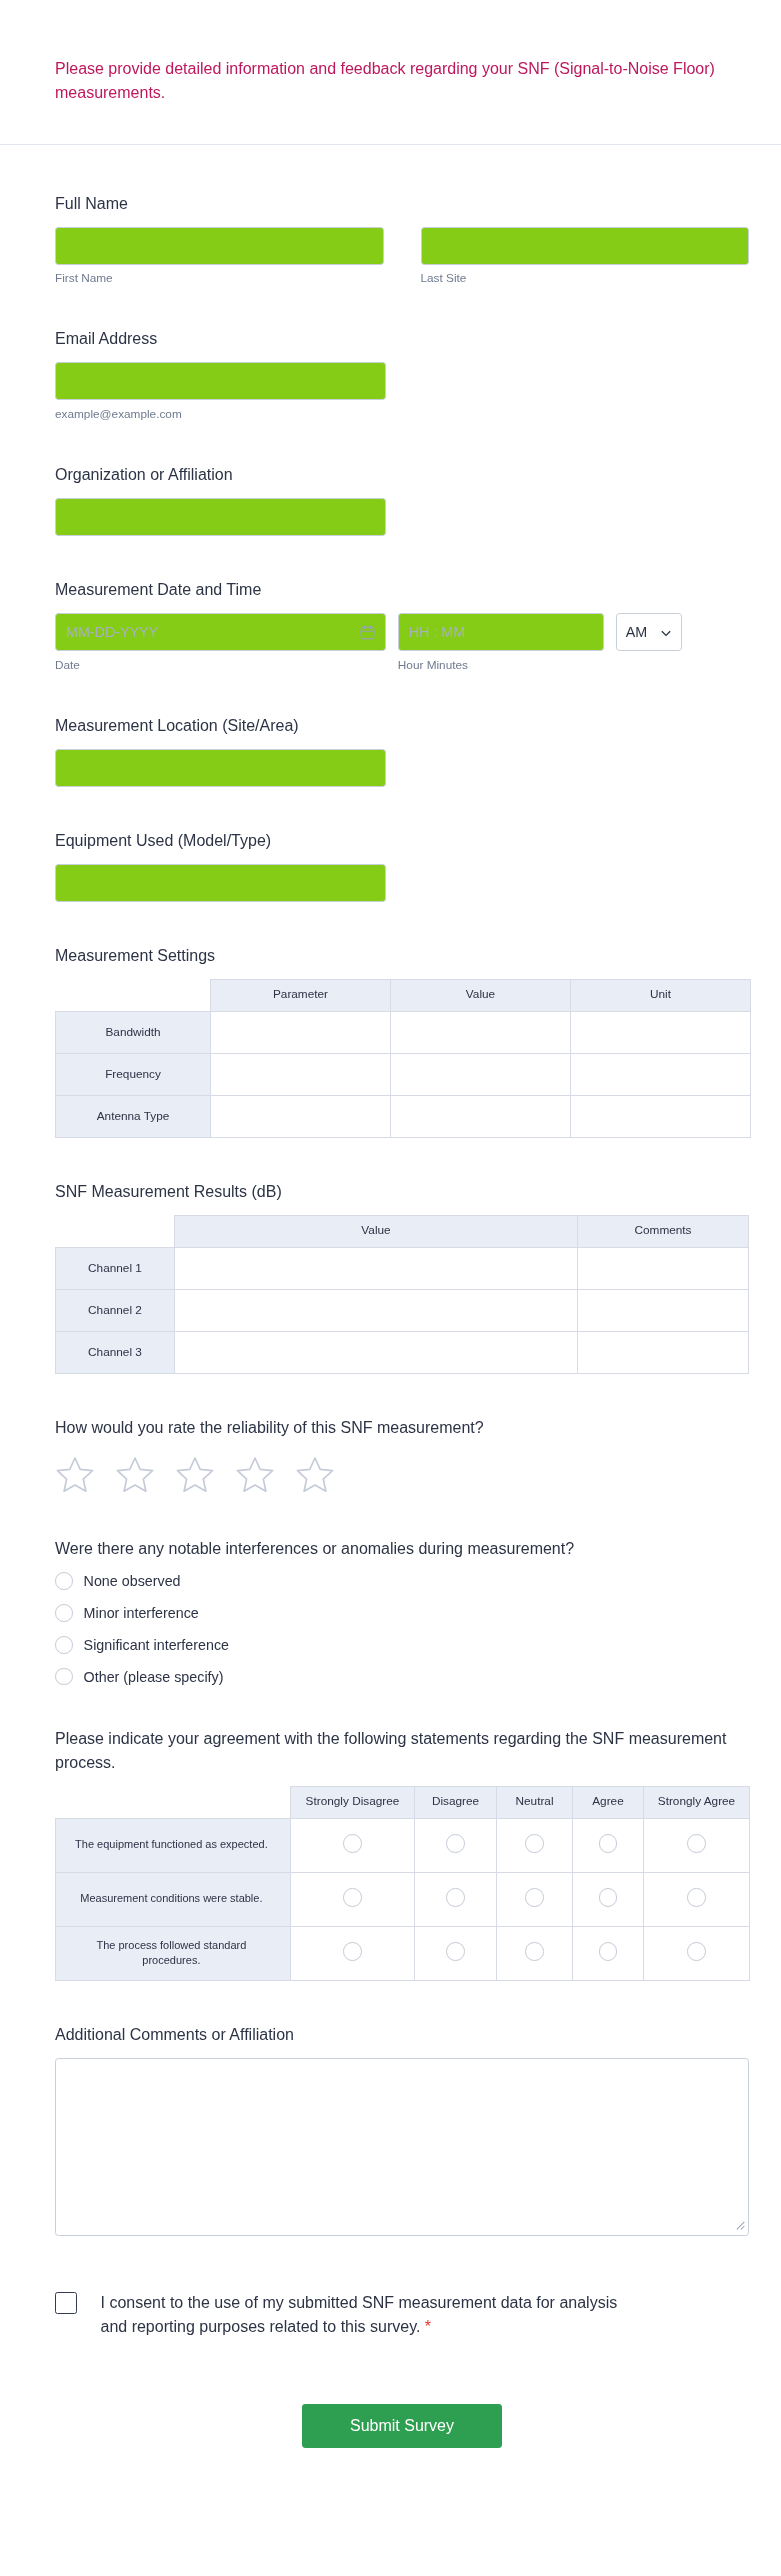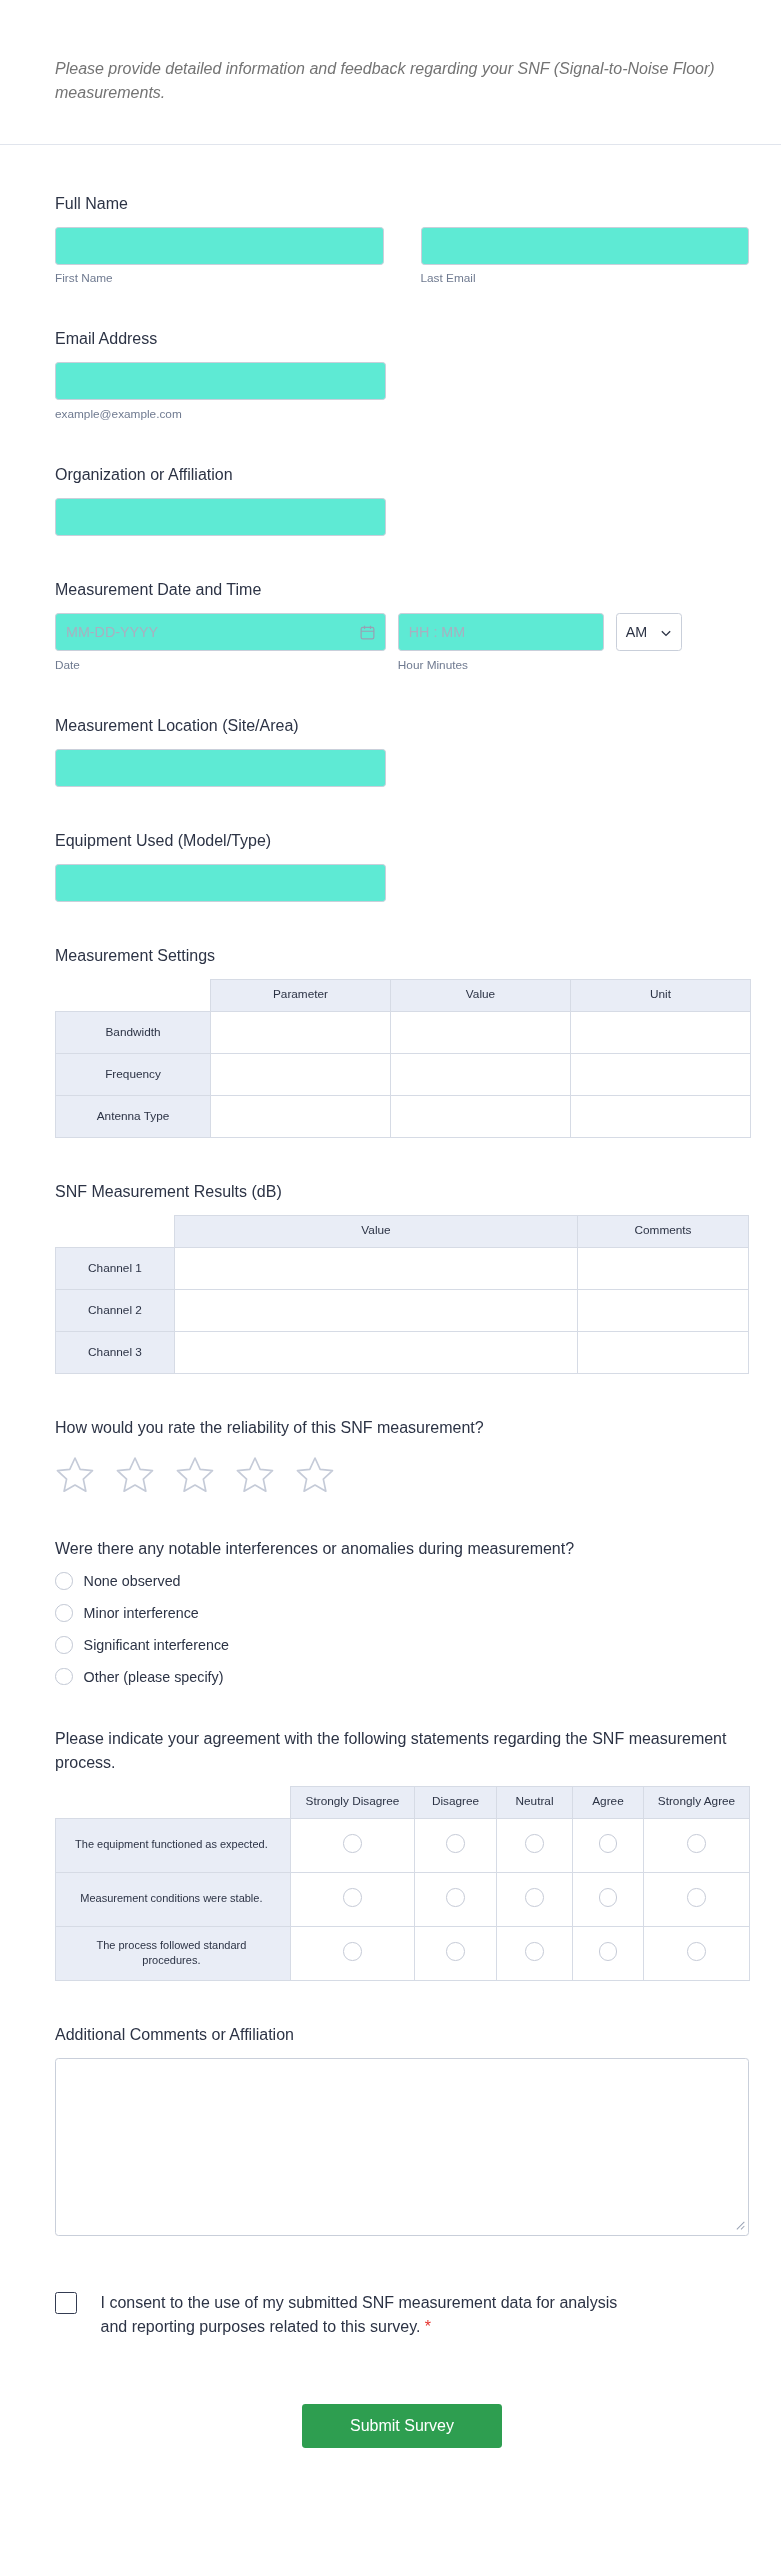--- a/index.html
+++ b/index.html
@@ -15,23 +15,22 @@
   .form-title {
     font-size: 30px;
     font-weight: 700;
     color: #2c3345;
     letter-spacing: -0.2px;
   }
   .form-desc {
     margin-top: 11.8px;
     font-size: 16px;
     line-height: 1.5;
-    color: #737373;
+    color: #be185d;
     max-width: 682px;
-    font-style: italic;
   }
   .header-divider {
     border: none;
     border-top: 0.8px solid #e1e5ed;
     margin-top: 39px;
   }
   .form-main { padding: 47px 32px 8.4px 55px; }
   .field { margin-bottom: 42px; }
   .q-label {
     display: block;
@@ -43,21 +42,21 @@
   }
   .text-input {
     height: 38px;
     width: 331px;
     border: 0.8px solid #c9cfda;
     border-radius: 3.4px;
     padding: 0 10px;
     font-family: "Liberation Sans", sans-serif;
     font-size: 14.3px;
     color: #2c3345;
-    background: #5eead4;
+    background: #84cc16;
     outline: none;
   }
   .text-input::placeholder { color: #a8b0c0; }
   .row { display: flex; gap: 37px; }
   .two-col .subfield { flex: 1; }
   .subfield .text-input { width: 100%; }
   .sublabel {
     margin-top: 6.7px;
     font-size: 11.8px;
     color: #6f7a90;
@@ -183,21 +182,21 @@
 
     <section class="field">
       <label class="q-label">Full Name</label>
       <div class="row two-col">
         <div class="subfield">
           <input type="text" class="text-input" style="">
           <div class="sublabel">First Name</div>
         </div>
         <div class="subfield">
           <input type="text" class="text-input" style="">
-          <div class="sublabel">Last Email</div>
+          <div class="sublabel">Last Site</div>
         </div>
       </div>
     </section>
 
     <section class="field">
       <label class="q-label">Email Address</label>
       <input type="text" class="text-input" style="">
       <div class="sublabel">example@example.com</div>
     </section>
 

